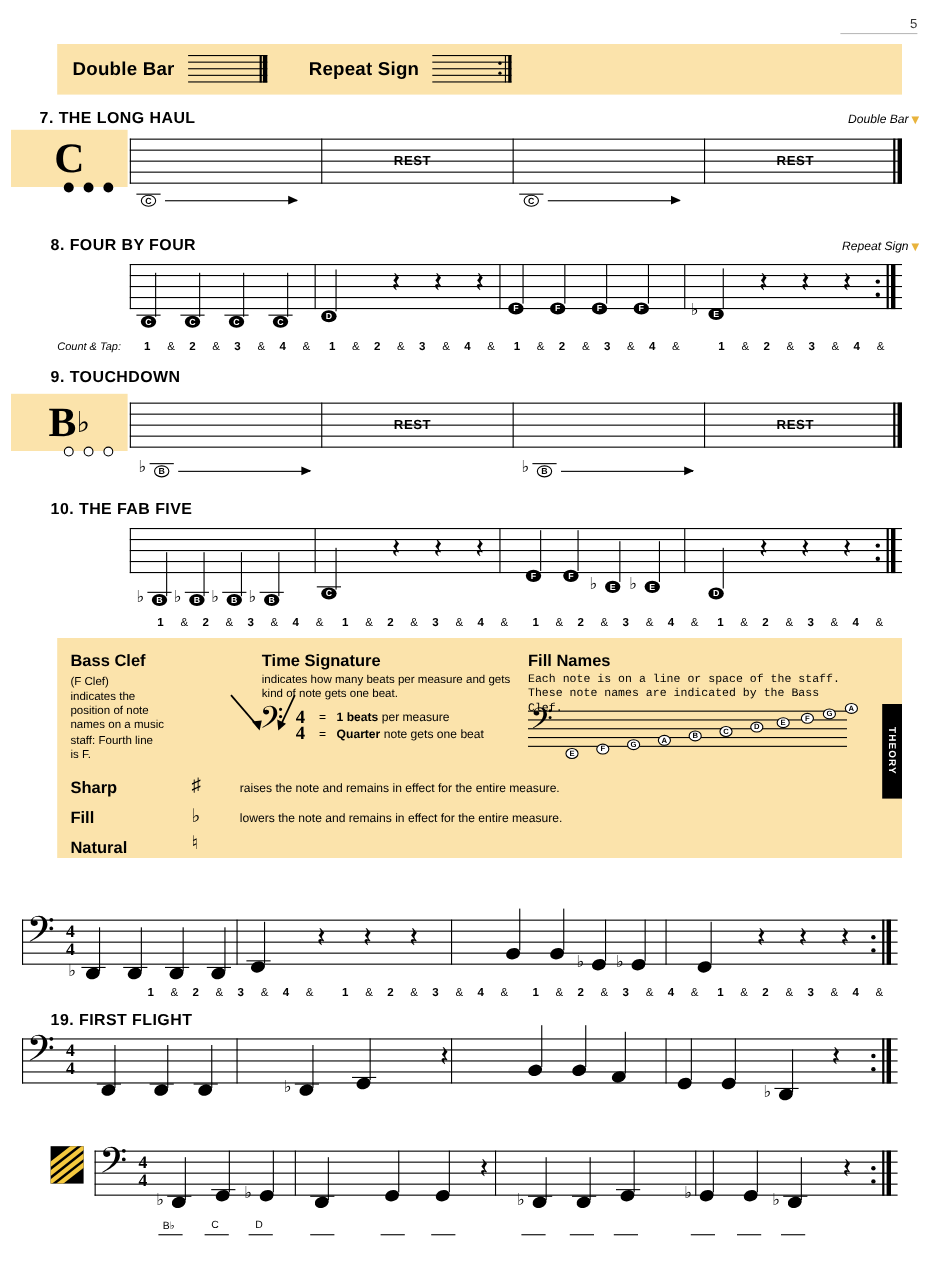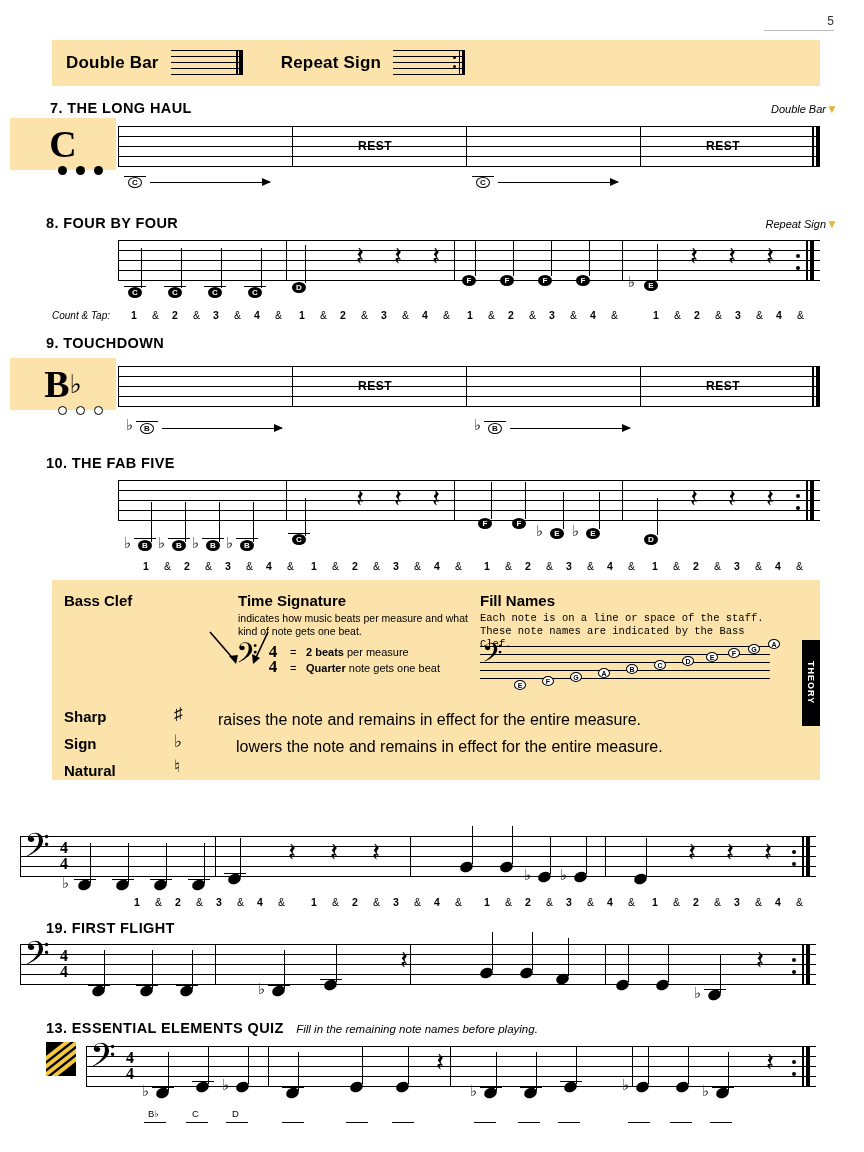--- a/index.html
+++ b/index.html
@@ -102,21 +102,21 @@
   .timesig { position:absolute; font-family:"Liberation Serif", serif; font-weight:bold; font-size:17px; line-height:15px; text-align:center;}
 
   
   .theory {
     position:absolute; left:52px; top:580px; width:768px; height:200px;
     background:#fbe3ab;
   }
   .theory h3 { margin:0; font-size:15px; font-weight:bold; }
   .theory .small { font-size:10.5px; line-height:1.25; }
   .theory .term { font-size:15px; font-weight:bold; }
-  .theory .desc { font-size:16px;padding-left:24px; }
+  .theory .desc { font-size:11px;padding-left:24px; }
   .theory-tab {
     position:absolute; right:-0px; top:640px; width:18px; height:70px;
     background:#000; color:#fff; font-size:9px; font-weight:bold; letter-spacing:1px;
     writing-mode: vertical-rl; display:flex; align-items:center; justify-content:center;
   }
 
   .quiz-icon {
     position:absolute; width:30px; height:34px; background:#000; overflow:hidden;
   }
   .quiz-icon i {
@@ -152,21 +152,21 @@
         <div class="ln"></div>
       <div class="thin"></div>
         <div class="thick"></div>
       <div class="dots">
           <i></i>
           <i></i>
         </div>
     </div>
   </div>
 
-  <div class="ex-head" style="left:50px; top:100px;text-align:right;">
+  <div class="ex-head" style="left:36px; top:100px;text-align:right;">
     <span class="ex-num">7.</span>
     <span>THE LONG HAUL</span>
   </div>
   <div class="right-label" style="right:38px; top:103px;">Double Bar</div>
   <div class="arrow-down" style="right:26px; top:102px;">▼</div>
 
   <div class="keybox" style="left:10px; top:118px;">
     <span class="letter">C</span>
   </div>
   <div class="dots-row" style="left:58px; top:166px;">
@@ -434,37 +434,45 @@
     <div class="count" style="left:693px; top:560px;">2</div>
     <div class="count amp" style="left:714px; top:560px;">&amp;</div>
     <div class="count" style="left:734px; top:560px;">3</div>
     <div class="count amp" style="left:755px; top:560px;">&amp;</div>
     <div class="count" style="left:775px; top:560px;">4</div>
     <div class="count amp" style="left:796px; top:560px;">&amp;</div>
   </div>
 
   <div class="theory">
     <h3 style="position:absolute; left:12px; top:12px;">Bass Clef</h3>
+    <div class="small" style="position:absolute; left:12px; top:34px; width:112px;">
+      <div>(F Clef)</div>
+      <div>indicates the</div>
+      <div>position of note</div>
+      <div>names on a music</div>
+      <div>staff:  Fourth line</div>
+      <div>is F.</div>
+    </div>
 
     <h3 style="position:absolute; left:186px; top:12px;">Time Signature</h3>
-    <div class="small" style="position:absolute; left:186px; top:32px; width:230px;">indicates how music beats per measure and what kind of note gets one beat.</div>
+    <div class="small" style="position:absolute; left:186px; top:32px; width:230px;">indicates how many beats per measure and gets kind of note gets one beat.</div>
     <svg style="position:absolute; left:150px; top:48px;" width="110" height="42">
       <line x1="8" y1="4" x2="34" y2="34" stroke="#000" stroke-width="1.6"></line>
       <polygon points="34,36 27,28 36,27" fill="#000"></polygon>
       <line x1="66" y1="4" x2="52" y2="34" stroke="#000" stroke-width="1.6"></line>
       <polygon points="51,36 50,26 58,30" fill="#000"></polygon>
     </svg>
     <div class="clef" style="left:184px; top:60px; font-size:34px;">𝄢</div>
     <div class="timesig" style="left:212px; top:64px; width:18px;">
       <div>4</div>
       <div>4</div>
     </div>
     <div style="position:absolute; left:238px; top:66px; font-size:11px;">=</div>
     <div style="position:absolute; left:254px; top:66px; font-size:11px;">
-      <b>2 beats</b><span> per measure</span>
+      <b>1 beats</b><span> per measure</span>
     </div>
     <div style="position:absolute; left:238px; top:82px; font-size:11px;">=</div>
     <div style="position:absolute; left:254px; top:82px; font-size:11px;">
       <b>Quarter</b><span> note gets one beat</span>
     </div>
 
     <h3 style="position:absolute; left:428px; top:12px;">Fill Names</h3>
     <div class="small" style="position:absolute; left:428px; top:32px; width:290px;font-family:Liberation Mono, monospace;">Each note is on a line or space of the staff.  These note names are indicated by the Bass Clef.</div>
 
     <div style="position:absolute; left:428px; top:66px; width:290px; height:36px;">
@@ -484,23 +492,23 @@
       <div class="nh open" style="left:226px; top:6px; width:12px; height:10px; font-size:7px;">E</div>
       <div class="nh open" style="left:248px; top:2px; width:12px; height:10px; font-size:7px;">F</div>
       <div class="nh open" style="left:268px; top:-2px; width:12px; height:10px; font-size:7px;">G</div>
       <div class="nh open" style="left:288px; top:-7px; width:12px; height:10px; font-size:7px;">A</div>
     </div>
 
     <div class="term" style="position:absolute; left:12px; top:128px;">Sharp</div>
     <div style="position:absolute; left:122px; top:124px; font-family:'Liberation Serif',serif; font-size:17px;">♯</div>
     <div class="desc" style="position:absolute; left:142px; top:131px;">raises the note and remains in effect for the entire measure.</div>
 
-    <div class="term" style="position:absolute; left:12px; top:155px;">Sign</div>
+    <div class="term" style="position:absolute; left:12px; top:155px;">Fill</div>
     <div style="position:absolute; left:122px; top:151px; font-family:'Liberation Serif',serif; font-size:17px;">♭</div>
-    <div class="desc" style="position:absolute; left:142px; top:158px;margin-left:18px;">lowers the note and remains in effect for the entire measure.</div>
+    <div class="desc" style="position:absolute; left:142px; top:158px;">lowers the note and remains in effect for the entire measure.</div>
 
     <div class="term" style="position:absolute; left:12px; top:182px;">Natural</div>
     <div style="position:absolute; left:122px; top:176px; font-family:'Liberation Serif',serif; font-size:17px;">♮</div>
   </div>
   <div class="theory-tab" style="left:802px; top:640px; height:86px;">THEORY</div>
 
 
   <div class="staff" style="left:20px; top:836px; width:796px; height:42px;">
     <div class="line" style="top:0"></div>
       <div class="line" style="top:10px"></div>
@@ -649,25 +657,20 @@
   <div class="nh" style="left:616px; top:980px;"></div>
   <div class="stem" style="left:628px; top:944px; height:38px;"></div>
   <div class="nh" style="left:656px; top:980px;"></div>
   <div class="stem" style="left:668px; top:944px; height:38px;"></div>
   <div class="flat-sym" style="left:694px; top:986px;">♭</div>
   <div class="nh" style="left:708px; top:990px;"></div>
   <div class="stem" style="left:720px; top:954px; height:39px;"></div>
   <div class="ledger" style="left:704px; top:989px; width:22px;"></div>
   <div class="rest-q" style="left:756px; top:948px;">𝄽</div>
 
-  <div class="ex-head" style="left:46px; top:1020px;">
-    <span class="ex-num">13.</span>
-    <span>ESSENTIAL ELEMENTS QUIZ</span>
-    <span class="ex-note">Fill in the remaining note names before playing.</span>
-  </div>
   <div class="quiz-icon" style="left:46px; top:1042px;">
     <i style="top:2px"></i>
       <i style="top:10px"></i>
       <i style="top:18px"></i>
       <i style="top:26px"></i>
   </div>
   <div class="staff" style="left:86px; top:1046px; width:730px; height:42px;">
     <div class="line" style="top:0"></div>
       <div class="line" style="top:10px"></div>
       <div class="line" style="top:20px"></div>

